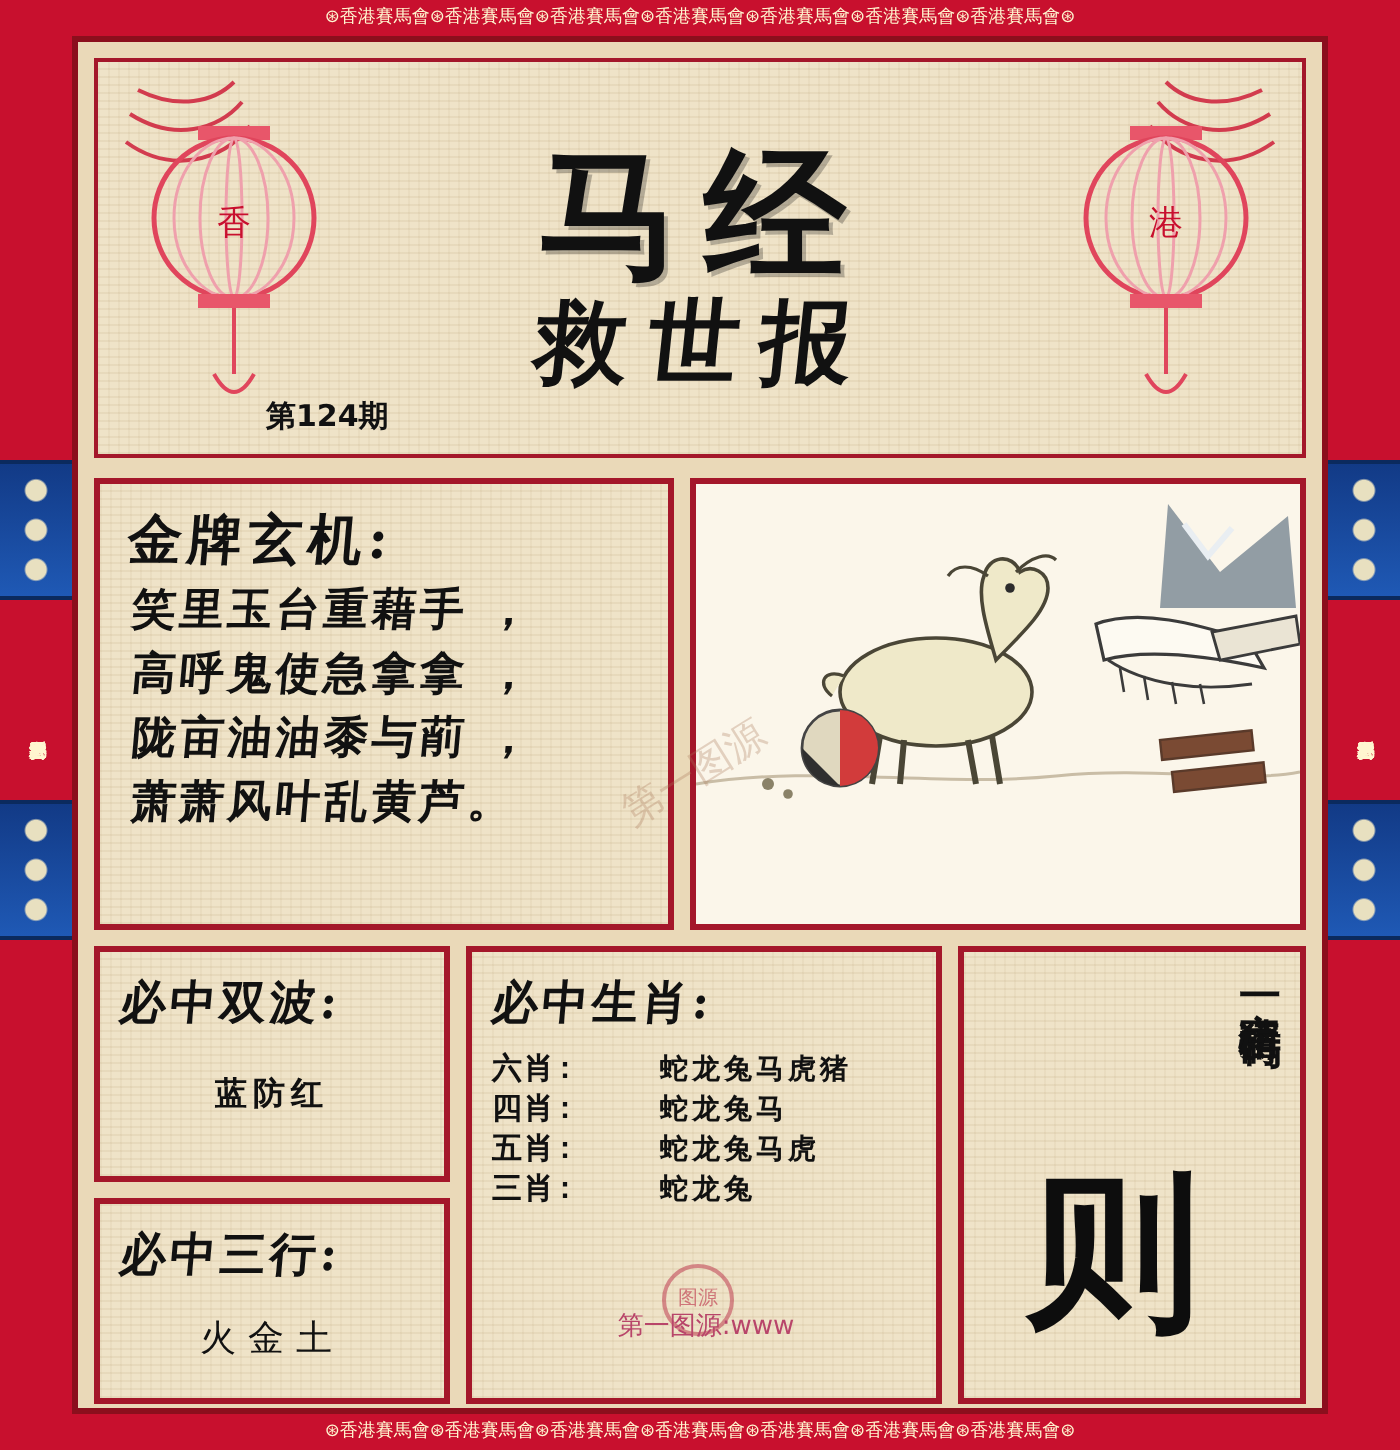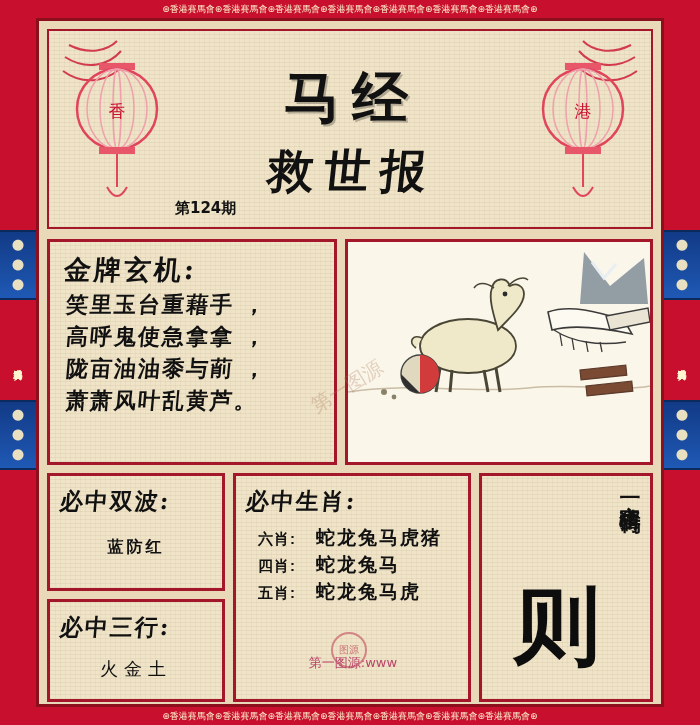--- a/index.html
+++ b/index.html
@@ -76,42 +76,41 @@
   .lantern-wrap { position: absolute; top: 6px; }
   .lw-left { left: 10px; }
   .lw-right { right: 10px; }
   .lant-svg { display: block; }
 
   #title-main {
     position: absolute; left: 0; top: 30px; width: 606px;
     text-align: center;
     font-family: Liberation Sans, sans-serif;
     font-weight: bold;
-    font-size: 56px;
+    font-size: 71px;
     color: #111;
     letter-spacing: 12px;
     text-shadow: 2px 2px 0 rgba(0,0,0,.25);
   }
   #title-sub {
     position: absolute; left: 0; top: 110px; width: 606px;
     text-align: center;
     font-family: "DejaVu Serif", serif;
     font-weight: bold;
     font-size: 46px;
     color: #111;
     letter-spacing: 10px;
     transform: skewX(-6deg);
   }
   #issue {
     position: absolute; left: 84px; top: 168px;
     font-family: "DejaVu Sans", sans-serif;
     font-weight: bold;
     font-size: 15px;
     color: #111;
-    margin-left: 42px;
   }
 
   
   #verse-box {
     position: absolute; left: 8px; top: 218px;
     width: 290px; height: 226px;
     border: 3px solid #a4172a;
   }
   #verse-title {
     margin: 10px 0 2px 14px;
@@ -187,27 +186,28 @@
     font-family: "DejaVu Serif", serif;
     font-weight: normal;
     font-size: 18px;
     color: #111;
     letter-spacing: 6px;
     margin-top: 14px;
   }
   .z-row {
     display: flex;
     align-items: baseline;
-    margin: 1px 0 1px 22px;
-    font-family: Liberation Sans, sans-serif;
-    font-weight: bold;
-    color: #111;
+    margin: 1px 0 1px 10px;
+    font-family: Liberation Mono, monospace;
+    font-weight: bold;
+    color: #111;
+    gap: 26px;
   }
   .z-label { width: 58px; font-size: 15px; letter-spacing: 1px; }
-  .z-vals { font-size: 19px; letter-spacing: 2px; }
+  .z-vals { font-size: 14px; letter-spacing: 2px; }
 
   #code-head {
     position: absolute; right: 6px; top: 10px;
     writing-mode: vertical-rl;
     text-orientation: upright;
     font-family: "DejaVu Serif", serif;
     font-weight: bold;
     font-size: 21px;
     color: #111;
     letter-spacing: 3px;
@@ -378,20 +378,24 @@
           <span class="z-vals">蛇龙兔马虎猪</span>
         </div>
         <div class="z-row">
           <span class="z-label">四肖:</span>
           <span class="z-vals">蛇龙兔马</span>
         </div>
         <div class="z-row">
           <span class="z-label">五肖:</span>
           <span class="z-vals">蛇龙兔马虎</span>
         </div>
+        <div class="z-row">
+          <span class="z-label">三肖:</span>
+          <span class="z-vals">蛇龙兔</span>
+        </div>
       </div>
     </div>
 
     <div id="code-box" class="paper">
       <div id="code-head">一字猜特码:</div>
       <div id="code-char">则</div>
     </div>
 
     <div id="wm-stamp">图源</div>
     <div id="wm-bottom">第一图源:www</div>

